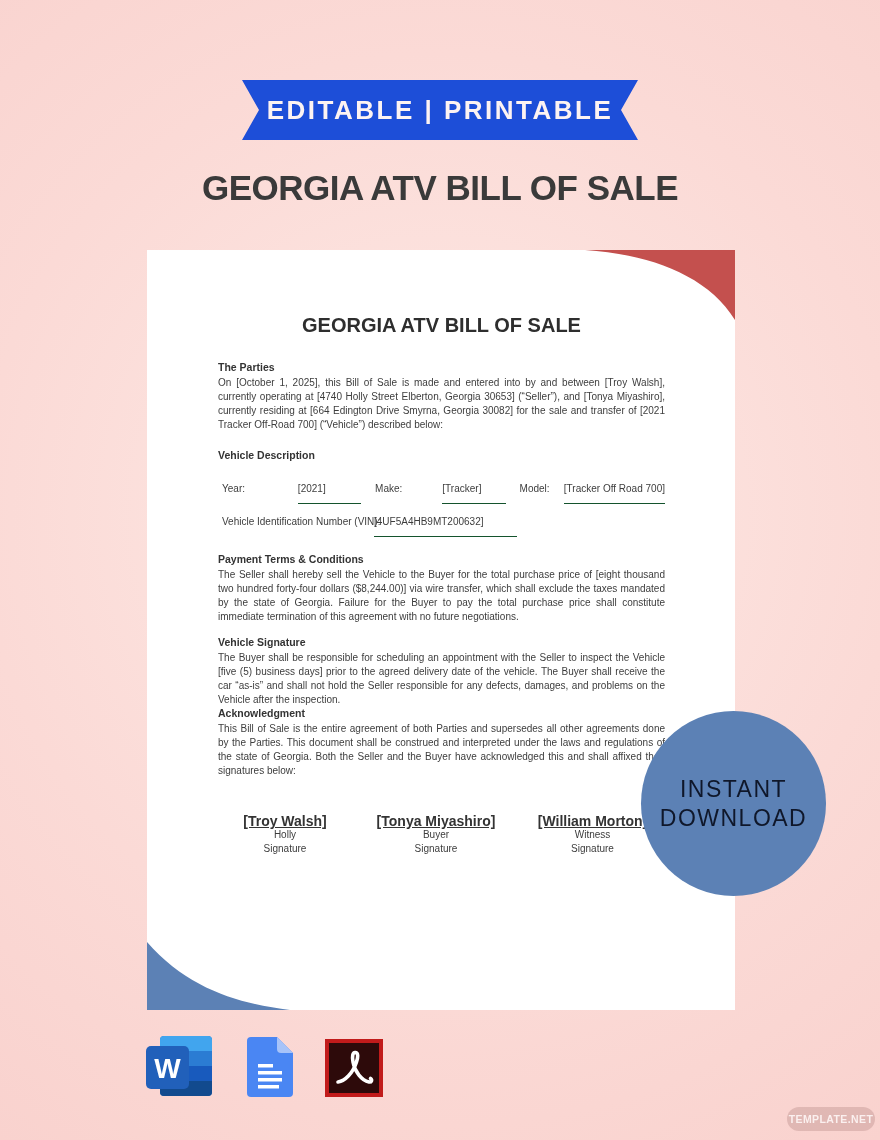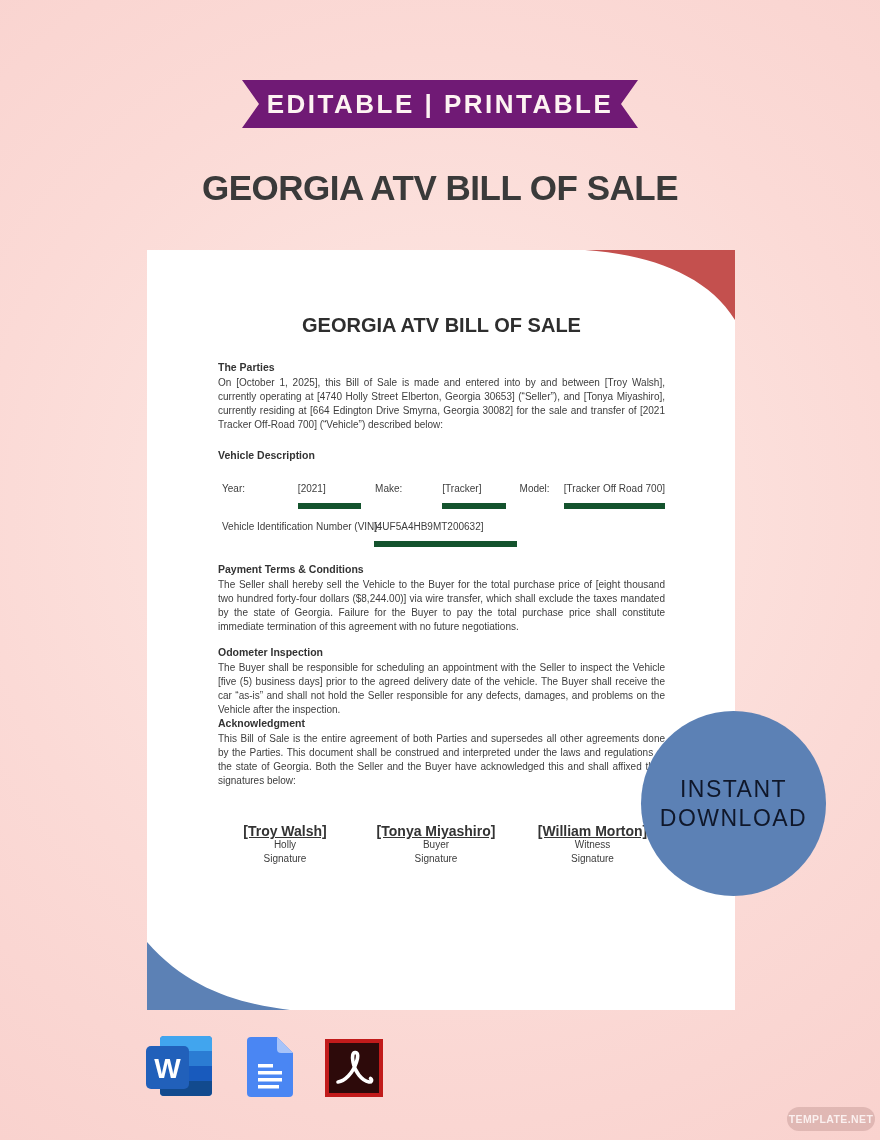--- a/index.html
+++ b/index.html
@@ -6,22 +6,22 @@
   html,body { width:880px; height:1140px; }
   body {
     position:relative;
     font-family:"Liberation Sans", sans-serif;
     background: radial-gradient(circle at 50% 45%, #fde9e5 0%, #fbdad6 60%, #f9d2ce 100%);
     overflow:hidden;
   }
 
   
   .ribbon {
-    position:absolute; left:242px; top:80px; width:396px; height:48px;
-    background:#701a75;
+    position:absolute; left:242px; top:80px; width:396px; height:60px;
+    background:#1d4ed8;
     clip-path: polygon(0 0, 100% 0, calc(100% - 17px) 50%, 100% 100%, 0 100%, 17px 50%);
     display:flex; align-items:center; justify-content:center;
   }
   .ribbon-label {
     color:#fdf3f2; font-size:26px; font-weight:bold; letter-spacing:2.5px;
   }
 
   
   .page-title {
     position:absolute; left:0; top:168px; width:880px;
@@ -55,21 +55,21 @@
   .mt-insp    { margin-top:12px; }
   .mt-ack     { }
 
   .vd-table { margin-top:22px; padding-left:4px; }
   .vd-row { display:flex; align-items:flex-start; margin-bottom:12px; }
   .vd-label { font-size:10px; white-space:nowrap; padding-right:4px; }
   .w-lbl1 { width:79px; } .w-lbl2 { width:70px; } .w-lbl3 { width:46px; }
   .w-lblvin { width:152px; }
   .vd-value {
     font-size:10px; white-space:nowrap;
-    border-bottom:6px solid #14532d; padding-bottom:9px;
+    border-bottom:1px solid #14532d; padding-bottom:9px;
   }
   .w-val-s { width:66px; margin-right:14px; }
   .w-val-m { width:104px; }
   .w-val-vin { width:143px; }
 
   .sig-row { display:flex; justify-content:space-between; margin-top:36px; }
   .sig-col { text-align:center; line-height:14px; }
   .sig-col-1 { width:134px; } .sig-col-2 { width:160px; } .sig-col-3 { width:145px; }
   .sig-name { font-size:14px; font-weight:bold; color:#333;text-decoration:underline; }
   .sig-role, .sig-line { font-size:10px; color:#3d3d3d; }
@@ -139,21 +139,21 @@
       </div>
       <div class="vd-row">
         <span class="vd-label w-lblvin">Vehicle Identification Number (VIN):</span>
         <span class="vd-value w-val-vin">[4UF5A4HB9MT200632]</span>
       </div>
     </div>
 
     <div class="sec-heading mt-pay">Payment Terms &amp; Conditions</div>
     <div class="sec-body">The Seller shall hereby sell the Vehicle to the Buyer for the total purchase price of [eight thousand two hundred forty-four dollars ($8,244.00)] via wire transfer, which shall exclude the taxes mandated by the state of Georgia. Failure for the Buyer to pay the total purchase price shall constitute immediate termination of this agreement with no future negotiations.</div>
 
-    <div class="sec-heading mt-insp">Odometer Inspection</div>
+    <div class="sec-heading mt-insp">Vehicle Signature</div>
     <div class="sec-body">The Buyer shall be responsible for scheduling an appointment with the Seller to inspect the Vehicle [five (5) business days] prior to the agreed delivery date of the vehicle. The Buyer shall receive the car “as-is” and shall not hold the Seller responsible for any defects, damages, and problems on the Vehicle after the inspection.</div>
 
     <div class="sec-heading mt-ack">Acknowledgment</div>
     <div class="sec-body">This Bill of Sale is the entire agreement of both Parties and supersedes all other agreements done by the Parties. This document shall be construed and interpreted under the laws and regulations of the state of Georgia. Both the Seller and the Buyer have acknowledged this and shall affixed their signatures below:</div>
 
     <div class="sig-row">
       <div class="sig-col sig-col-1">
         <div class="sig-name">[Troy Walsh]</div>
         <div class="sig-role">Holly</div>
         <div class="sig-line">Signature</div>

